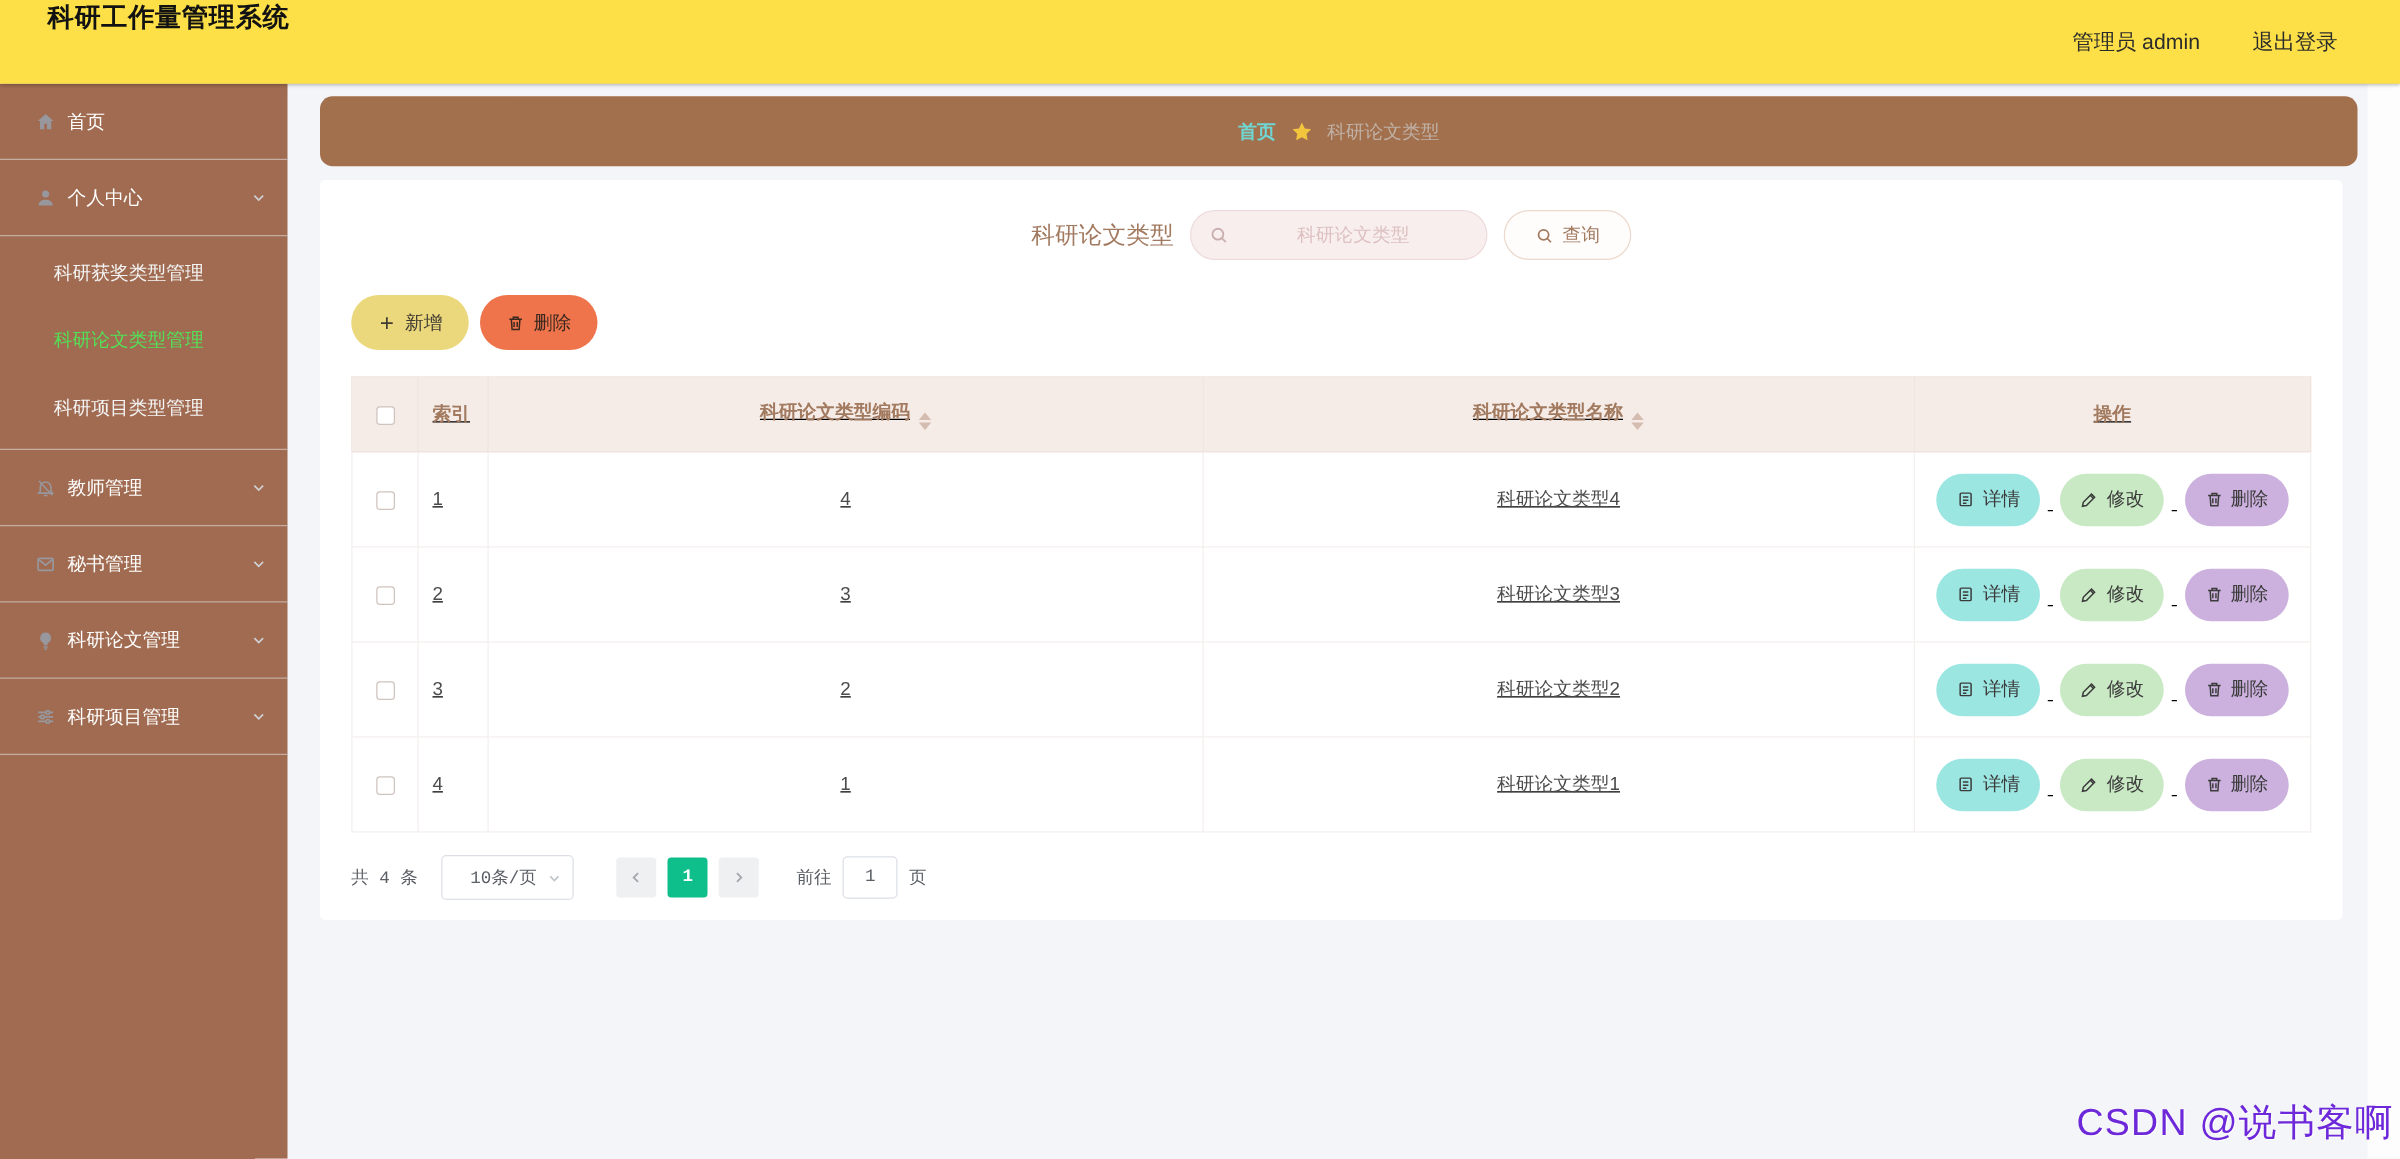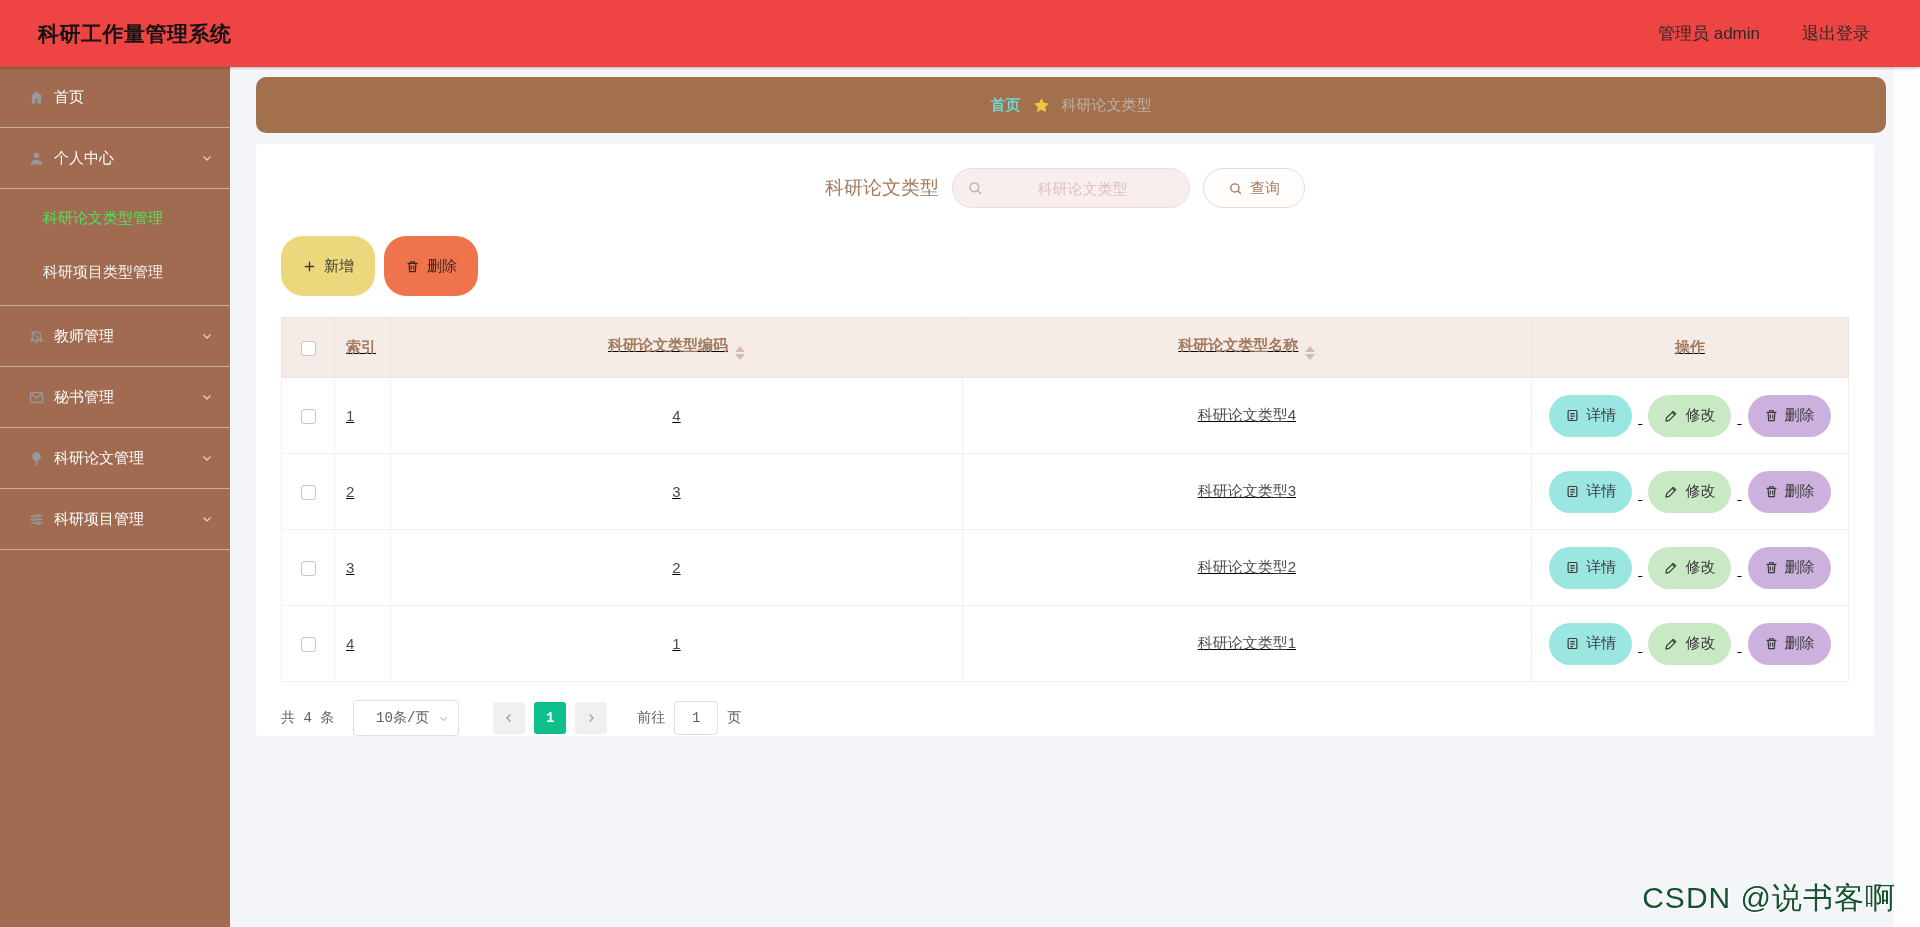--- a/index.html
+++ b/index.html
@@ -1,19 +1,19 @@
 <!DOCTYPE html>
 <html><head>
 <meta charset="utf-8">
 <style>
   * { margin:0; padding:0; box-sizing:border-box; }
   html,body { width:1920px; height:927px; overflow:hidden; font-family:"Liberation Sans","DejaVu Sans",sans-serif; background:#f3f5f9; }
 
   
-  .app-header { position:relative; z-index:5; height:67px; background:#ef4444; display:flex; align-items:center;
+  .app-header { position:relative; z-index:5; height:67px; background:#fde047; display:flex; 
                 padding:0 50px 0 38px; box-shadow:0 1px 3px rgba(0,0,0,.28); }
   .app-title { font-size:21px; font-weight:700; color:#121212; letter-spacing:.5px; }
   .header-right { margin-left:auto; display:flex; align-items:center; gap:42px; }
   .header-right span { font-size:17px; color:#2b2b2b; cursor:pointer; }
 
   
   .layout { display:flex; height:860px; }
 
   
   .sidebar { width:230px; background:#a06b51; flex:0 0 230px; overflow:hidden; }
@@ -47,21 +47,21 @@
   .search-box .s-ic { width:16px; height:16px; color:#c9aeae; flex:0 0 16px; }
   .search-box input { flex:1; border:none; outline:none; background:transparent; font-size:15px; color:#8a6f6f;
                       text-align:center; font-family:inherit; }
   .search-box input::placeholder { color:#ddc0c0; }
   .btn-query { height:40px; padding:0 24px; border-radius:20px; background:#fffdfc; border:1px solid #ebd9cd;
                display:inline-flex; align-items:center; gap:7px; font-size:15px; color:#a27a60; cursor:pointer; }
   .btn-query .s-ic { width:15px; height:15px; }
 
   
   .toolbar { margin-top:28px; display:flex; gap:9px; }
-  .pill-btn { height:60px; padding:0 21px; border:none; border-radius:22px; display:inline-flex; align-items:center;
+  .pill-btn { height:44px; padding:0 21px; border:none; border-radius:22px; display:inline-flex; align-items:center;
               gap:7px; font-size:15px; cursor:pointer; font-family:Liberation Serif, serif; }
   .btn-add { background:#ecd87c; color:#3f3b33; }
   .btn-del { background:#ef744c; color:#38281f; }
   .b-ic { width:15px; height:15px; }
 
   
   table.data-table { width:100%; margin-top:21px; border-collapse:collapse; table-layout:fixed;text-decoration:underline; }
   .data-table th { height:60px; background:#f5ebe7; color:#a27a5f; font-size:15px; font-weight:700;
                    border:1px solid #efe4df; text-align:center; }
   .data-table td { height:76px; background:#fff; color:#4c4c4c; font-size:15px;
@@ -90,21 +90,21 @@
   .pg-nav { width:32px; height:32px; border-radius:3px; background:#eff0f2; display:flex; align-items:center;
             justify-content:center; color:#a6a9ad; cursor:pointer; }
   .pg-nav svg { width:14px; height:14px; }
   .pg-prev { margin-left:34px; }
   .pg-cur { width:32px; height:32px; border-radius:3px; background:#0ebe8b; color:#fff; font-weight:700;
             display:flex; align-items:center; justify-content:center; margin:0 9px; cursor:pointer; }
   .pg-goto { margin-left:30px; display:flex; align-items:center; gap:9px; }
   .pg-goto input { width:44px; height:34px; border:1px solid #dcdfe6; border-radius:4px; text-align:center;
                    font-size:14px; color:#5c6066; outline:none; font-family:inherit; }
 
-  .watermark { position:absolute; right:24px; bottom:8px; font-size:30px; color:#14532d; letter-spacing:1px;
+  .watermark { position:absolute; right:5px; bottom:8px; font-size:30px; color:#6d28d9; letter-spacing:1px;
                text-shadow:1px 1px 0 #ffffff; z-index:9; pointer-events:none; }
 </style>
 </head>
 <body>
 
 <div class="app-header">
   <div class="app-title">科研工作量管理系统</div>
   <div class="header-right">
     <span>管理员 admin</span>
     <span>退出登录</span>
@@ -128,20 +128,23 @@
           <path d="M4 20.3c0-4.2 3.6-6.4 8-6.4s8 2.2 8 6.4z" fill="currentColor"></path>
         </svg>
       <span class="nav-label">个人中心</span>
       <svg class="chev" viewBox="0 0 24 24" fill="none" stroke="currentColor" stroke-width="2.4">
           <path d="m6 9.5 6 6 6-6"></path>
         </svg>
     </div>
 
 
     <div class="submenu">
+      <div class="sub-item">
+        <span>科研获奖类型管理</span>
+      </div>
       <div class="sub-item active">
         <span>科研论文类型管理</span>
       </div>
       <div class="sub-item">
         <span>科研项目类型管理</span>
       </div>
     </div>
 
     <div class="nav-item">
       <svg class="nav-ic" viewBox="0 0 24 24" fill="none" stroke="currentColor" stroke-width="1.8">

